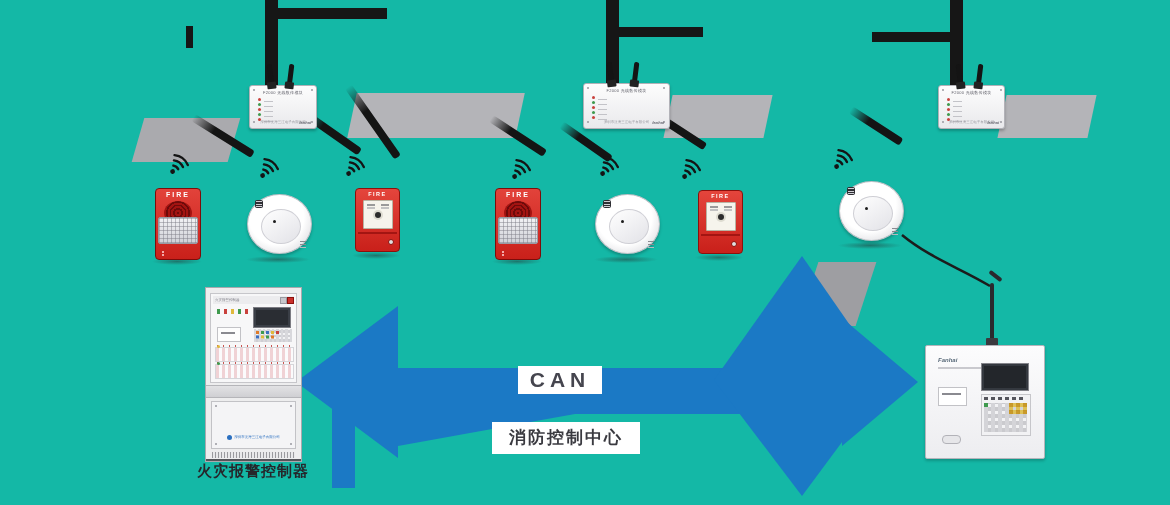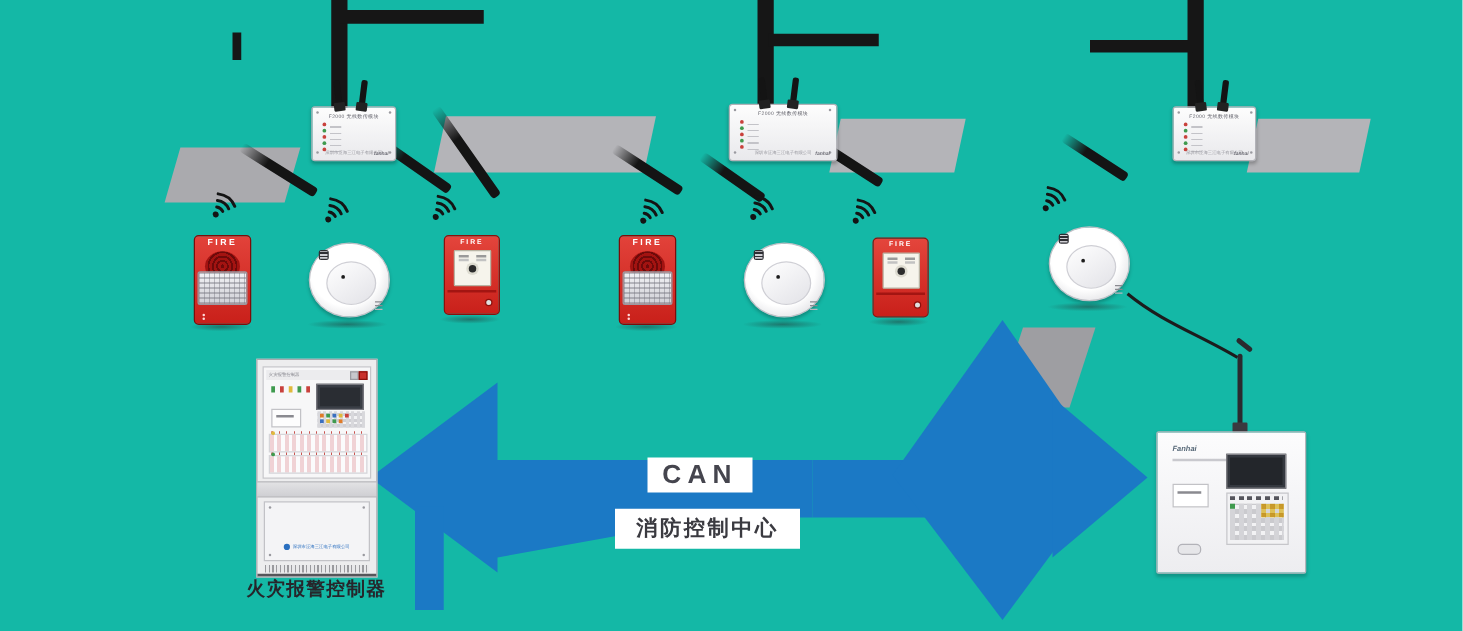--- a/index.html
+++ b/index.html
@@ -150,21 +150,21 @@
   .rp-handle{position:absolute;left:16px;top:89px;width:17px;height:7px;border-radius:4px;
           background:#e6e6e9;border:1px solid #b2b2b8;}
   .rp-ant-rod{position:absolute;left:990px;top:283px;width:4px;height:58px;background:#2a2a2e;z-index:3;border-radius:2px;}
   .rp-ant-cap{position:absolute;left:988px;top:274px;width:15px;height:4px;background:#2a2a2e;z-index:3;
           transform:rotate(38deg);border-radius:2px;}
   .rp-ant-base{position:absolute;left:986px;top:338px;width:12px;height:8px;background:#3a3a3f;z-index:3;border-radius:1px;}
 
   
   .can-label{position:absolute;left:518px;top:366px;width:84px;height:28px;z-index:5;background:#fff;
           text-align:center;font-size:21px;font-weight:bold;letter-spacing:5px;color:#45454e;line-height:28px;}
-  .can-sub{position:absolute;left:492px;top:407px;width:148px;height:32px;z-index:5;background:#fff;
+  .can-sub{position:absolute;left:492px;top:422px;width:148px;height:32px;z-index:5;background:#fff;
           text-align:center;font-size:17px;font-weight:bold;letter-spacing:2px;color:#3a3a40;line-height:32px;}
 
   
   .caption{position:absolute;z-index:5;text-align:center;font-size:15px;font-weight:bold;
           letter-spacing:1px;color:#26262b;}
 
   .blue-shape{fill:var(--accent-blue,#1b79c5);}
   .cable{stroke:#1c1c1c;stroke-width:2.5;fill:none;}
 </style>
 </head>

